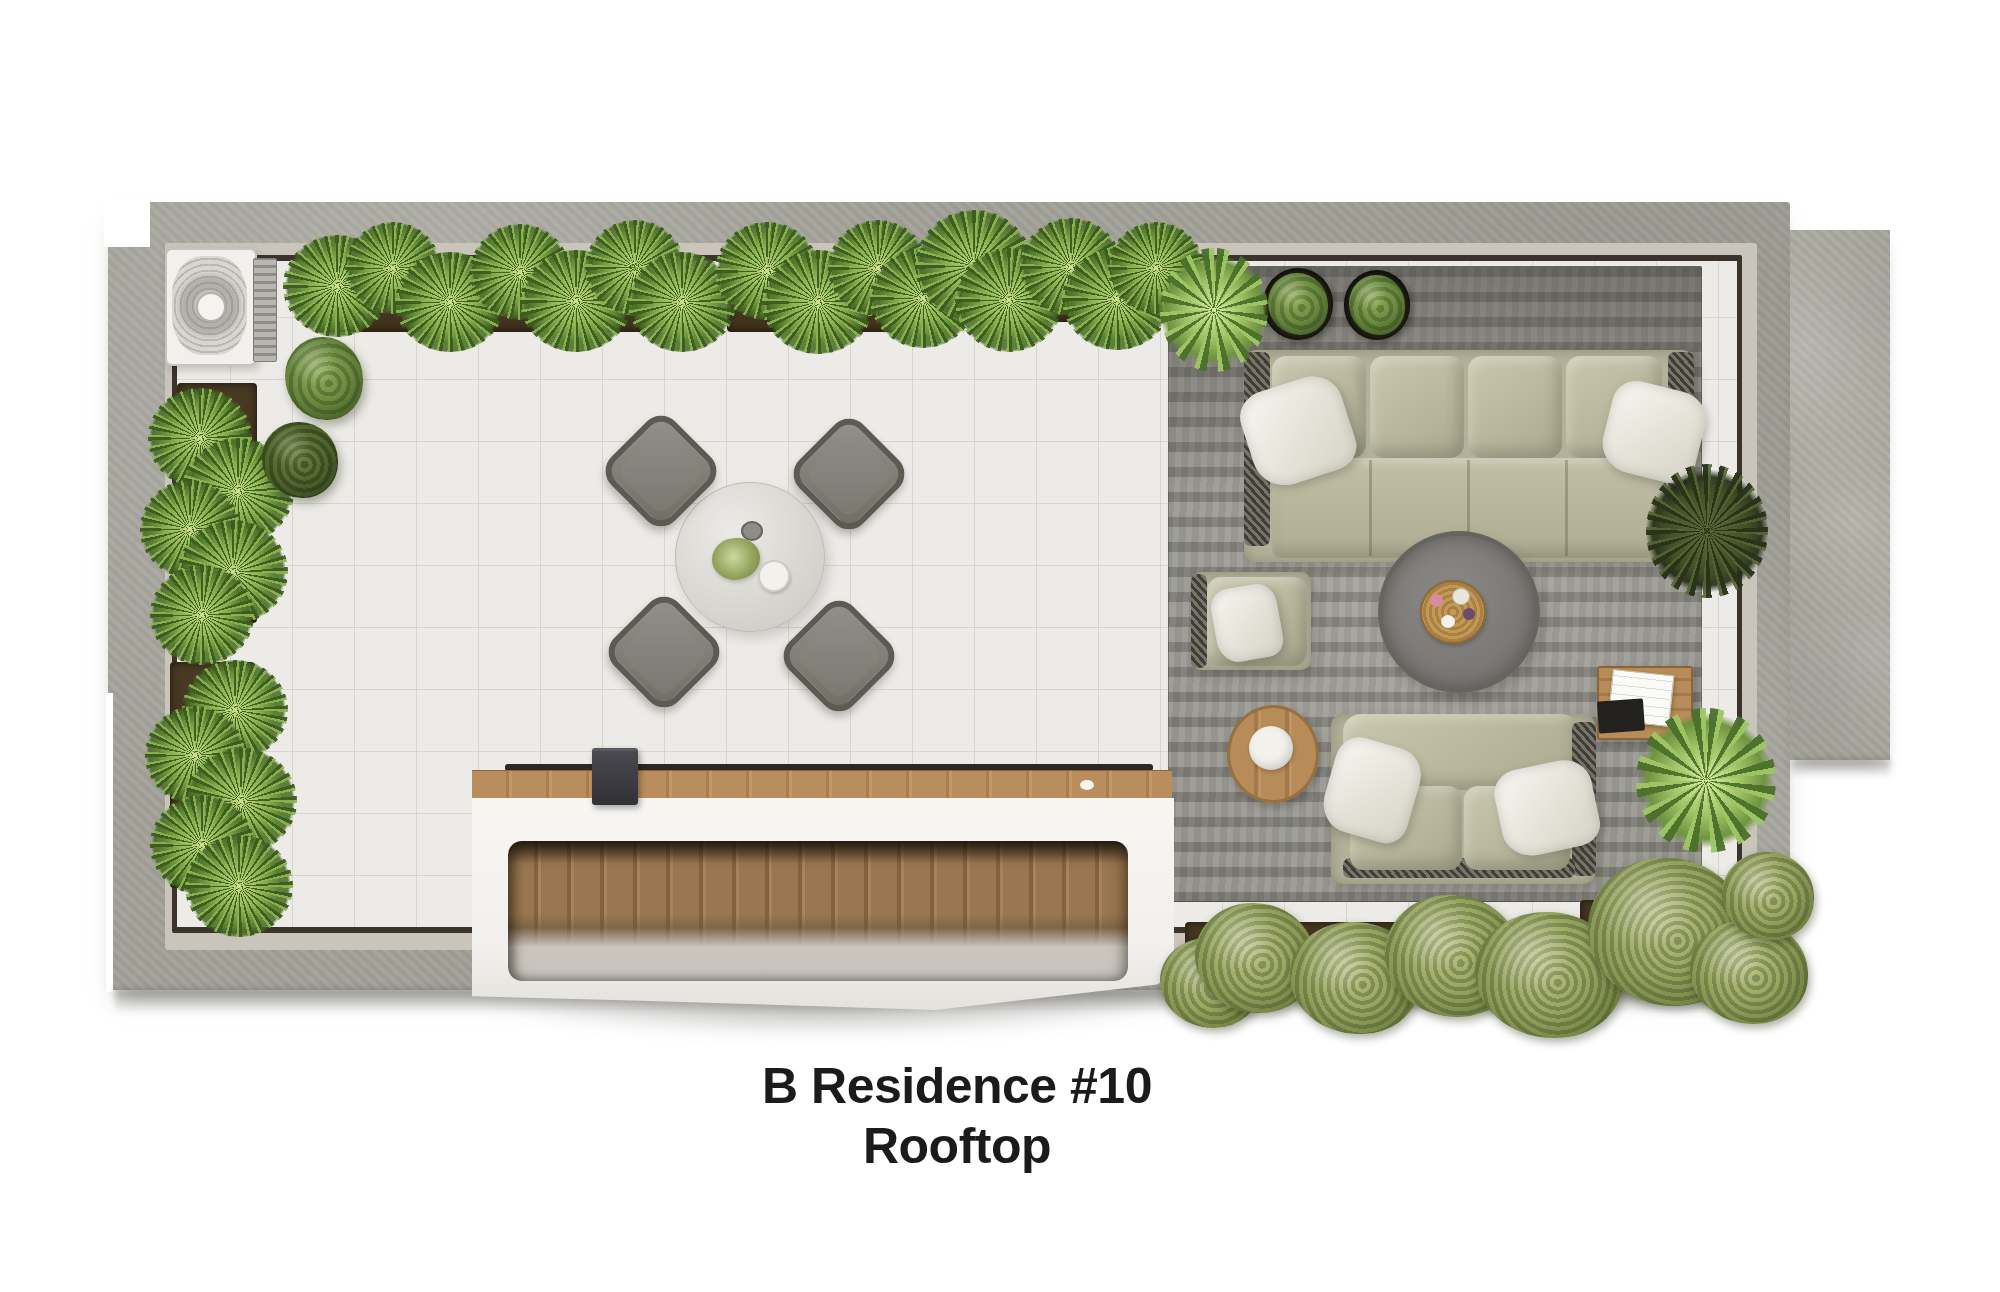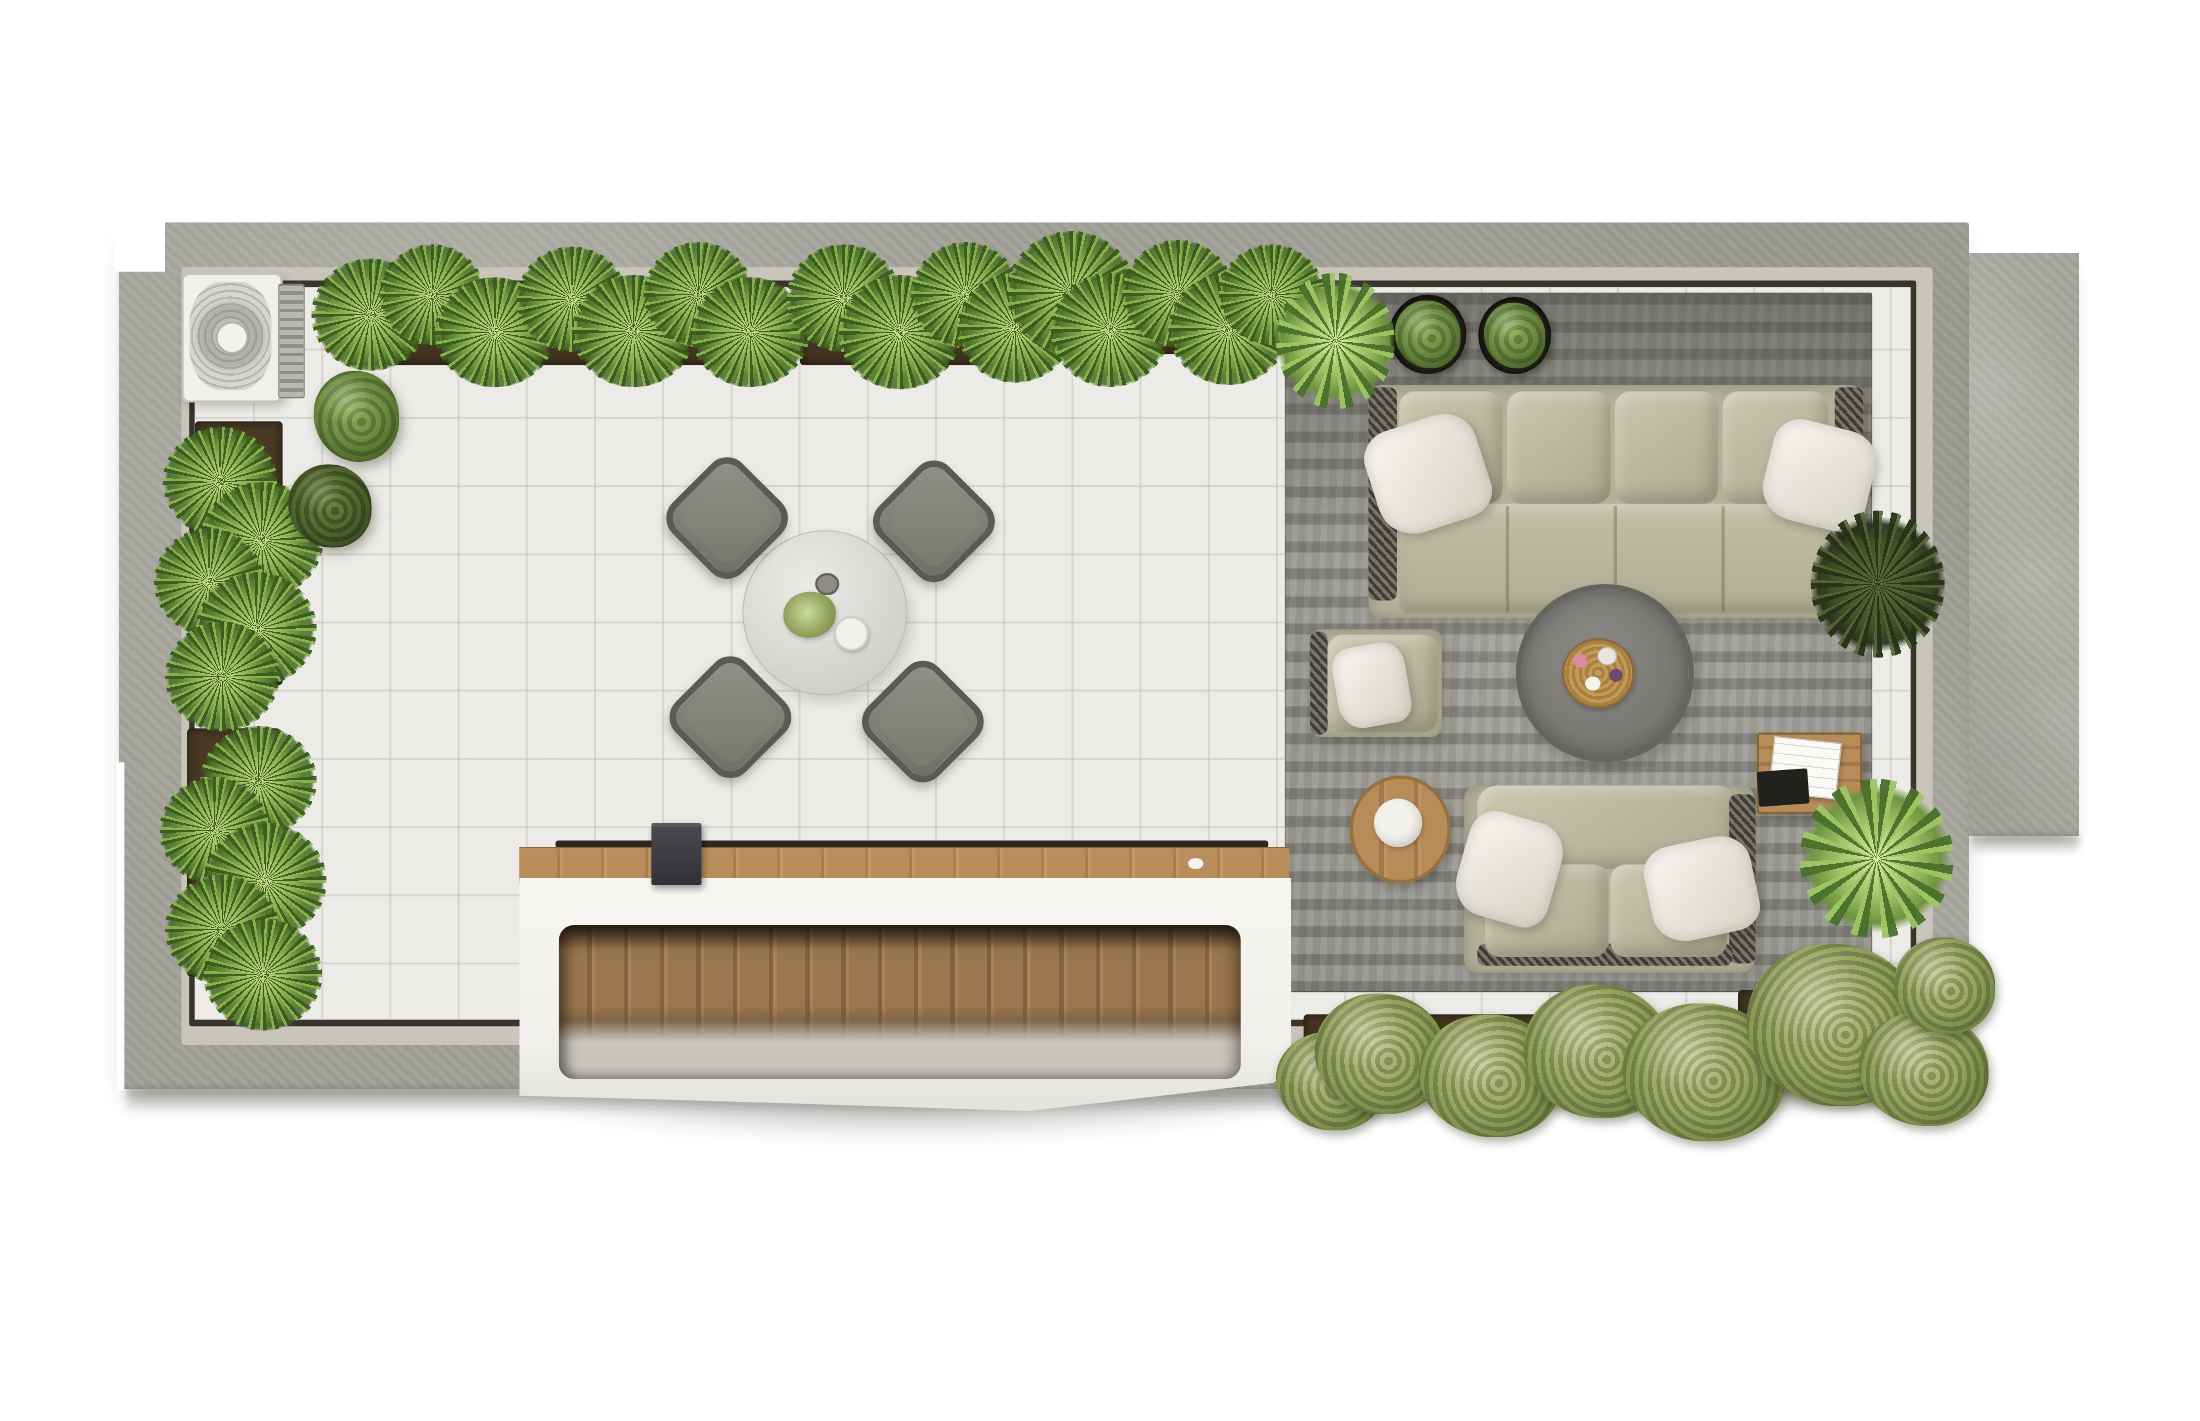--- a/index.html
+++ b/index.html
@@ -260,15 +260,17 @@
                 linear-gradient(180deg, rgba(35,26,16,.75) 0px, rgba(35,26,16,0) 22px),
                 linear-gradient(180deg, rgba(0,0,0,0) 52%, rgba(95,80,60,.45) 62%, #cbc7c0 76%, #c6c2bb 100%),
                 repeating-linear-gradient(90deg,#9a7750 0 26px,#84623e 26px 30px,#a8835c 30px 33px);
               background-color:#8a6a46;
               box-shadow:inset 0 10px 18px rgba(20,14,8,.55), inset 6px 0 10px rgba(20,14,8,.35), inset -6px -4px 10px rgba(0,0,0,.12);"></div>
   <div class="abs" style="left:592px;top:748px;width:46px;height:54px;z-index:10;border-radius:3px;
               background:linear-gradient(180deg,#4a494f,#313036);box-shadow:2px 3px 6px rgba(0,0,0,.35);border-top:3px solid #5a5960;"></div>
   <div class="abs" style="left:1080px;top:780px;width:14px;height:10px;border-radius:50%;background:#f4f3ef;z-index:9;"></div>
 
   <div class="abs title" style="left:457px;top:1056px;width:1000px;">
+    <div>B Residence #10</div>
+    <div>Rooftop</div>
   </div>
 
 </div>
 
 </body></html>

